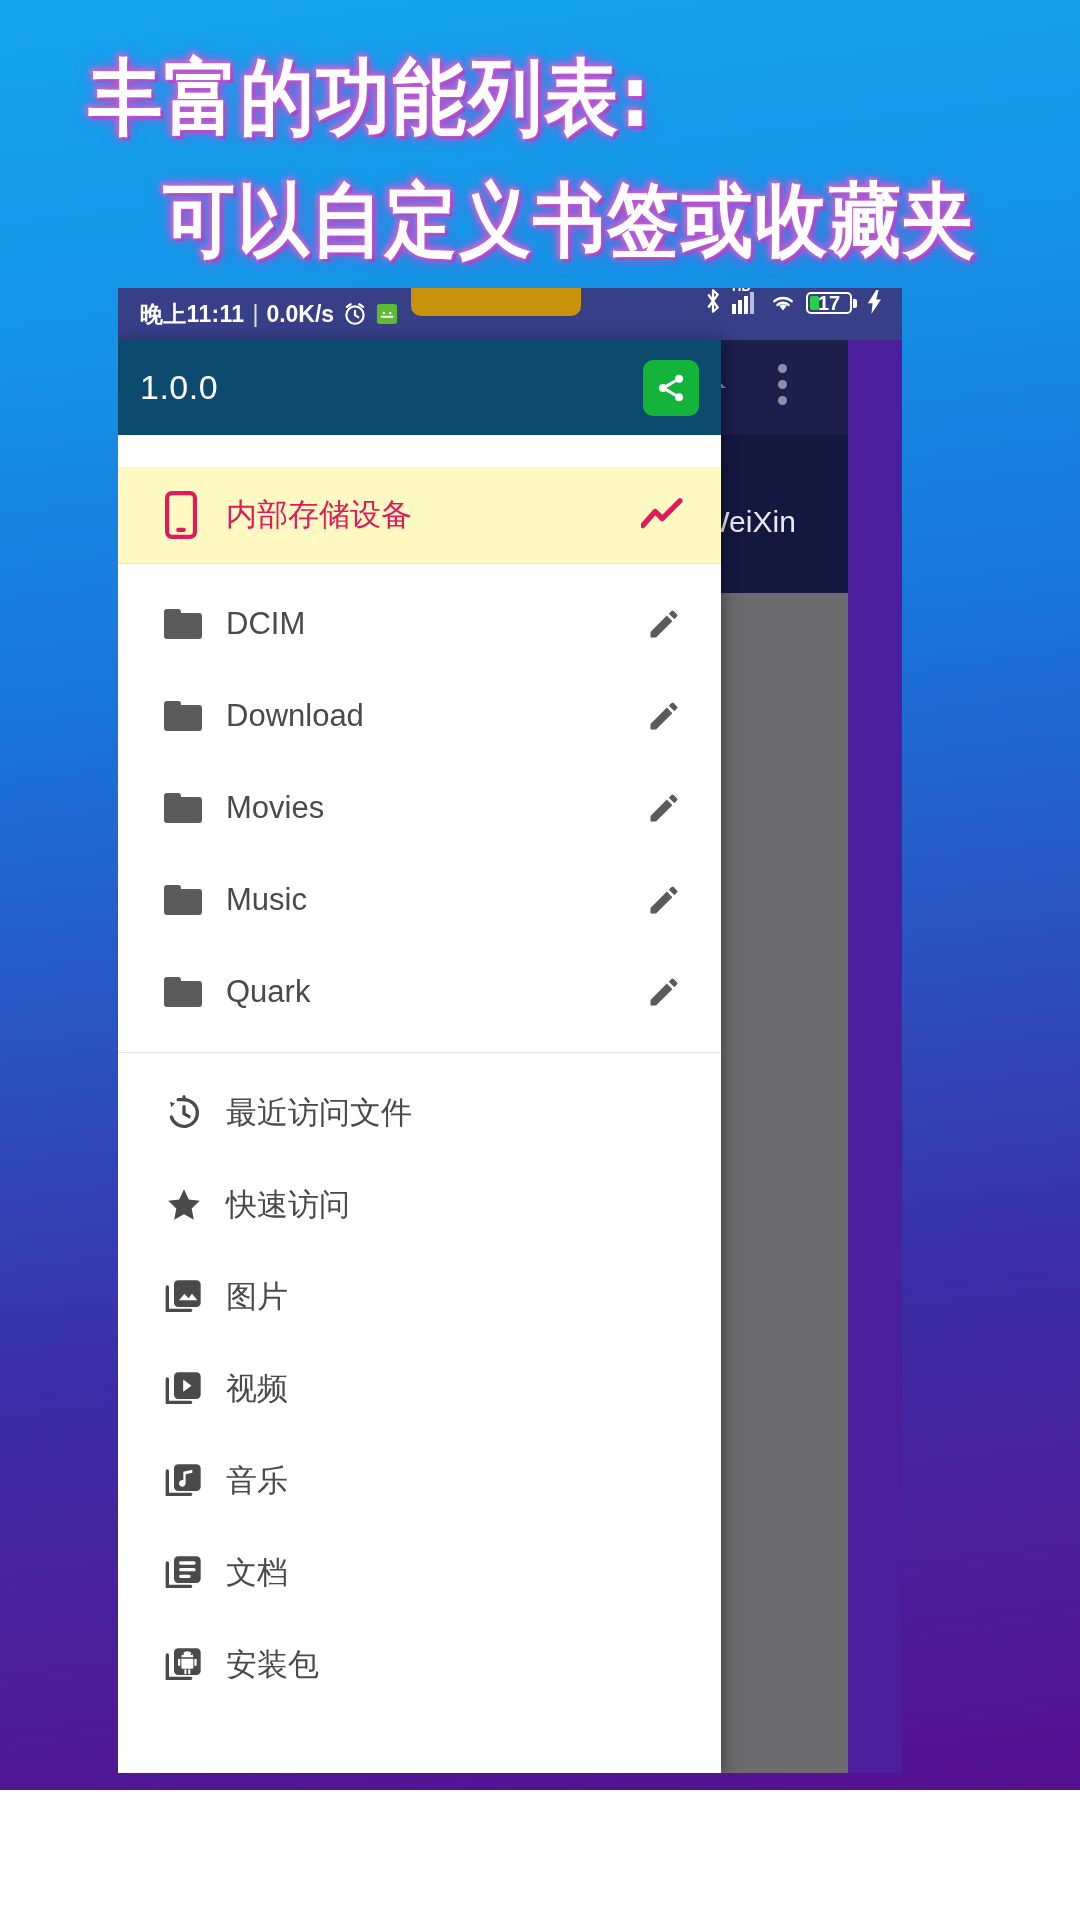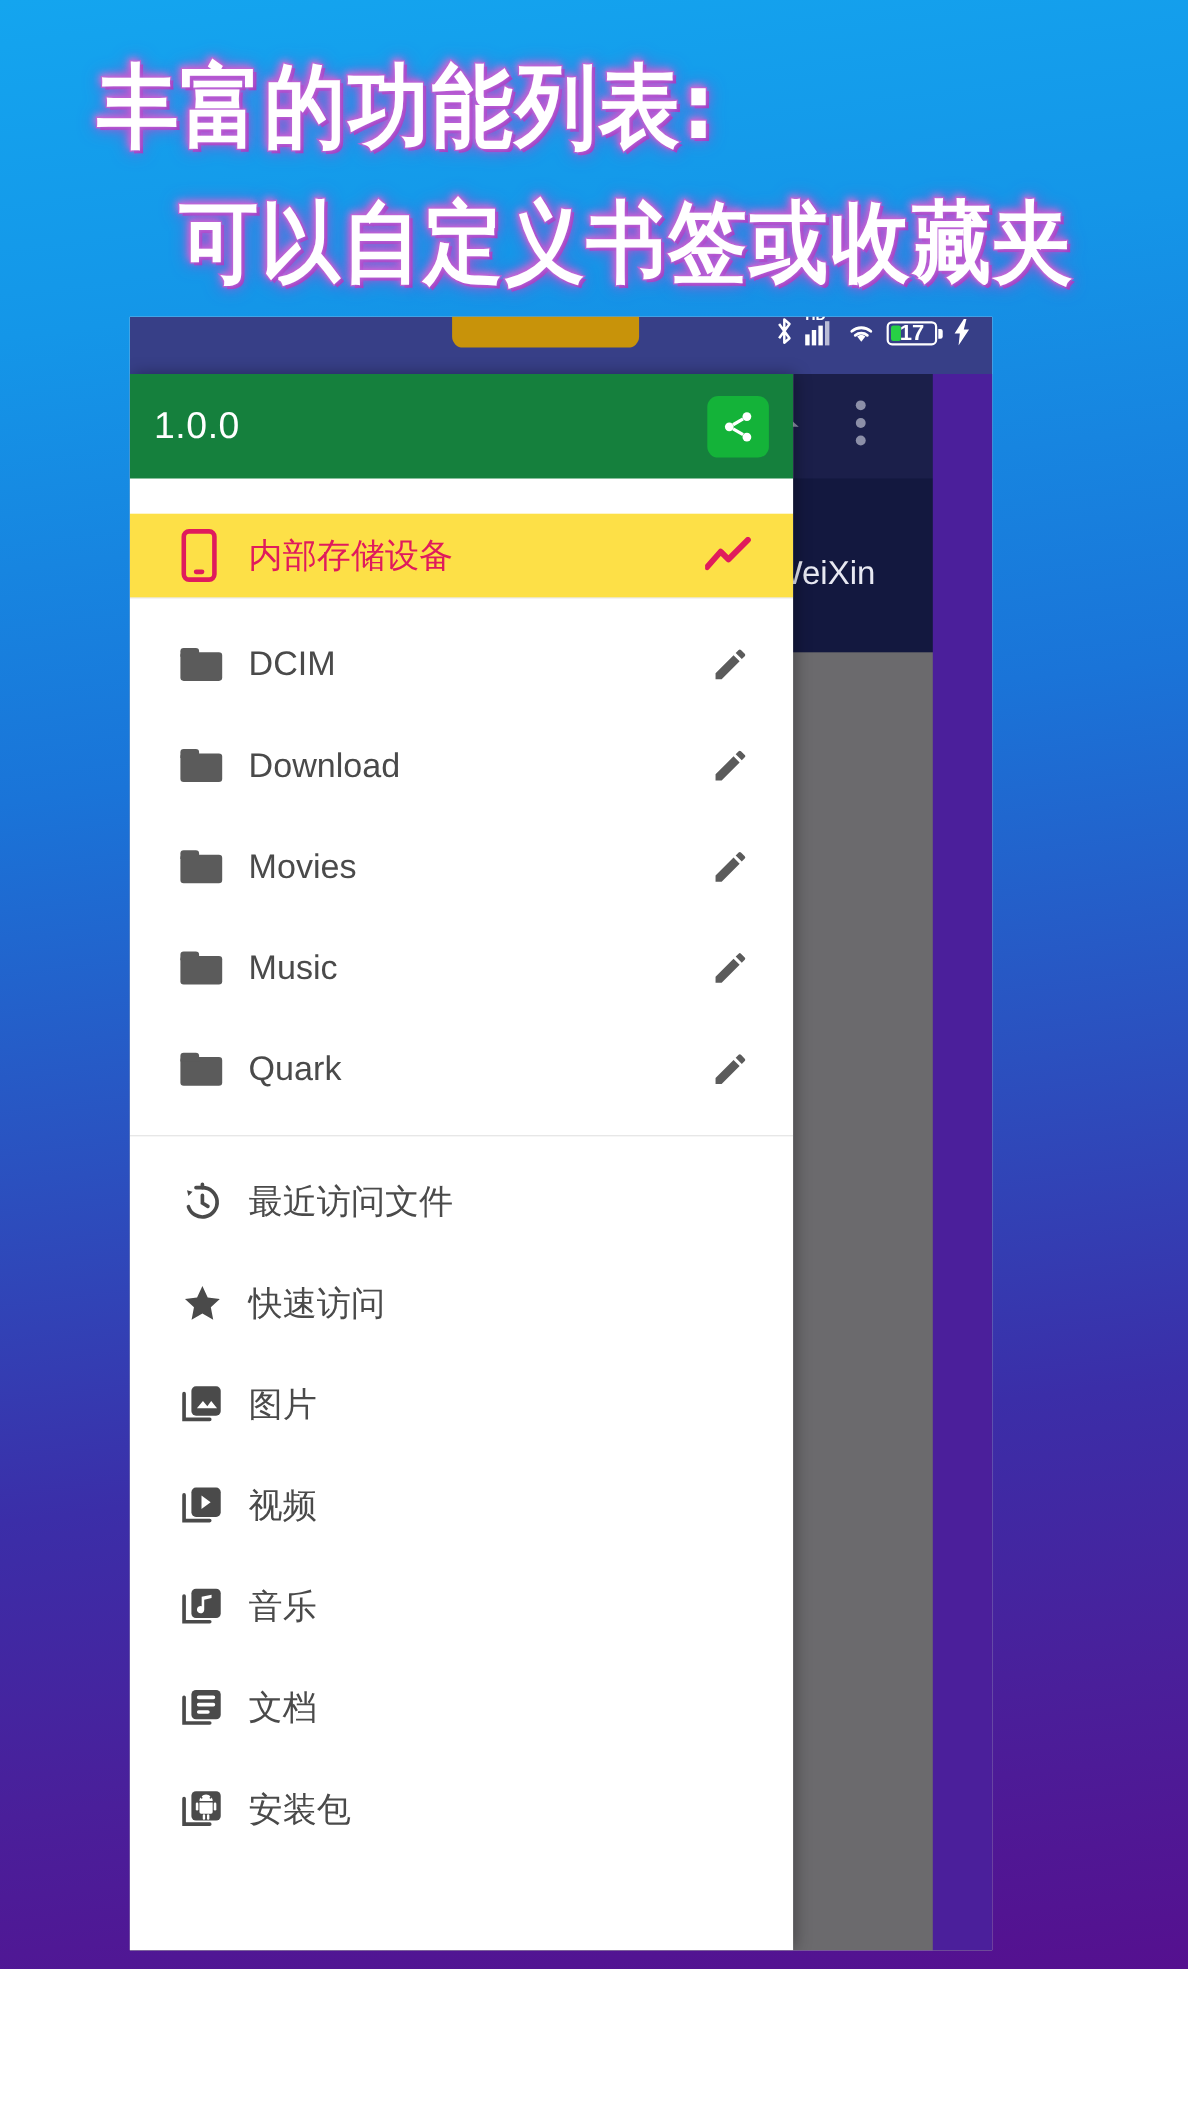--- a/index.html
+++ b/index.html
@@ -108,41 +108,41 @@
     position:absolute; left:730px; top:0; width:54px; height:1485px; background:#4b1f9b;
   }
 
   
   #drawer{
     position:absolute; left:0; top:52px; width:603px; height:1433px;
     background:#ffffff; overflow:hidden;
     box-shadow:3px 0 14px rgba(0,0,0,.35);
   }
   #drawer-header{
-    height:95px; background:#15803d; display:flex; align-items:center;
+    height:95px; background:#0c4a6e; display:flex; align-items:center;
     padding:0 22px; position:relative;
   }
   #drawer-version{ color:#ffffff; font-size:34px; letter-spacing:.5px; }
   #share-btn{
     position:absolute; right:22px; top:50%; transform:translateY(-50%);
     width:56px; height:56px; background:#14b339; border-radius:10px;
     display:flex; align-items:center; justify-content:center;
   }
   #drawer-gap{ height:32px; background:#ffffff; }
 
   .row{
     display:flex; align-items:center; height:92px; padding:0 22px;
     position:relative;
   }
   .row .ico{ width:86px; display:flex; align-items:center; justify-content:flex-start; padding-left:24px; }
   .row .lbl{ font-size:31px; color:#4a4a4a; flex:1; }
   .row .act{ width:70px; display:flex; align-items:center; justify-content:center; }
 
   #row-storage{
-    background:#fde047; height:76px;
+    background:#fef9c3; height:96px;
   }
   #row-storage .lbl{ color:#e01b5c; font-size:31px; }
   .sep{ height:1px; background:#e2e2e2; }
   .group-gap{ height:14px; }
 
   .folder-ico{ width:38px; height:30px; position:relative; }
   .folder-ico:before{
     content:""; position:absolute; left:0; top:4px; width:38px; height:26px;
     background:#5b5b5b; border-radius:3px;
   }
@@ -160,20 +160,40 @@
 
 <div id="headline">
   <div class="hl-line" id="hl1">丰富的功能列表:</div>
   <div class="hl-line" id="hl2">可以自定义书签或收藏夹</div>
 </div>
 
 <div id="phone">
 
   <div id="statusbar">
     <div id="sb-notch"></div>
+    <div id="sb-left">
+      <span id="sb-time">晚上11:11</span>
+      <span id="sb-sep">|</span>
+      <span id="sb-speed">0.0K/s</span>
+      <span class="sb-ico">
+        <svg width="26" height="26" viewBox="0 0 24 24">
+          <circle cx="12" cy="13" r="8" fill="none" stroke="#fff" stroke-width="2"></circle>
+          <path d="M12 9v4l3 2" stroke="#fff" stroke-width="2" fill="none" stroke-linecap="round"></path>
+          <path d="M4.5 5.5L8 3M19.5 5.5L16 3" stroke="#fff" stroke-width="2" stroke-linecap="round"></path>
+        </svg>
+      </span>
+      <span class="sb-ico">
+        <svg width="22" height="22" viewBox="0 0 24 24">
+          <rect x="1" y="1" width="22" height="22" rx="3" fill="#5fbb32"></rect>
+          <circle cx="8.5" cy="11" r="1.4" fill="#fff"></circle>
+          <circle cx="15.5" cy="11" r="1.4" fill="#fff"></circle>
+          <path d="M6 15h12" stroke="#fff" stroke-width="2" stroke-linecap="round"></path>
+        </svg>
+      </span>
+    </div>
     <div id="sb-right">
       <span class="sb-ico">
         <svg width="20" height="26" viewBox="0 0 14 22">
           <path d="M3 5.5L11 16.5L7 20V2L11 5.5L3 16.5" stroke="#fff" stroke-width="1.9" fill="none" stroke-linejoin="round"></path>
         </svg>
       </span>
       <span id="sb-bars">
         <span id="hd-tag">HD</span>
         <i></i>
           <i></i>

